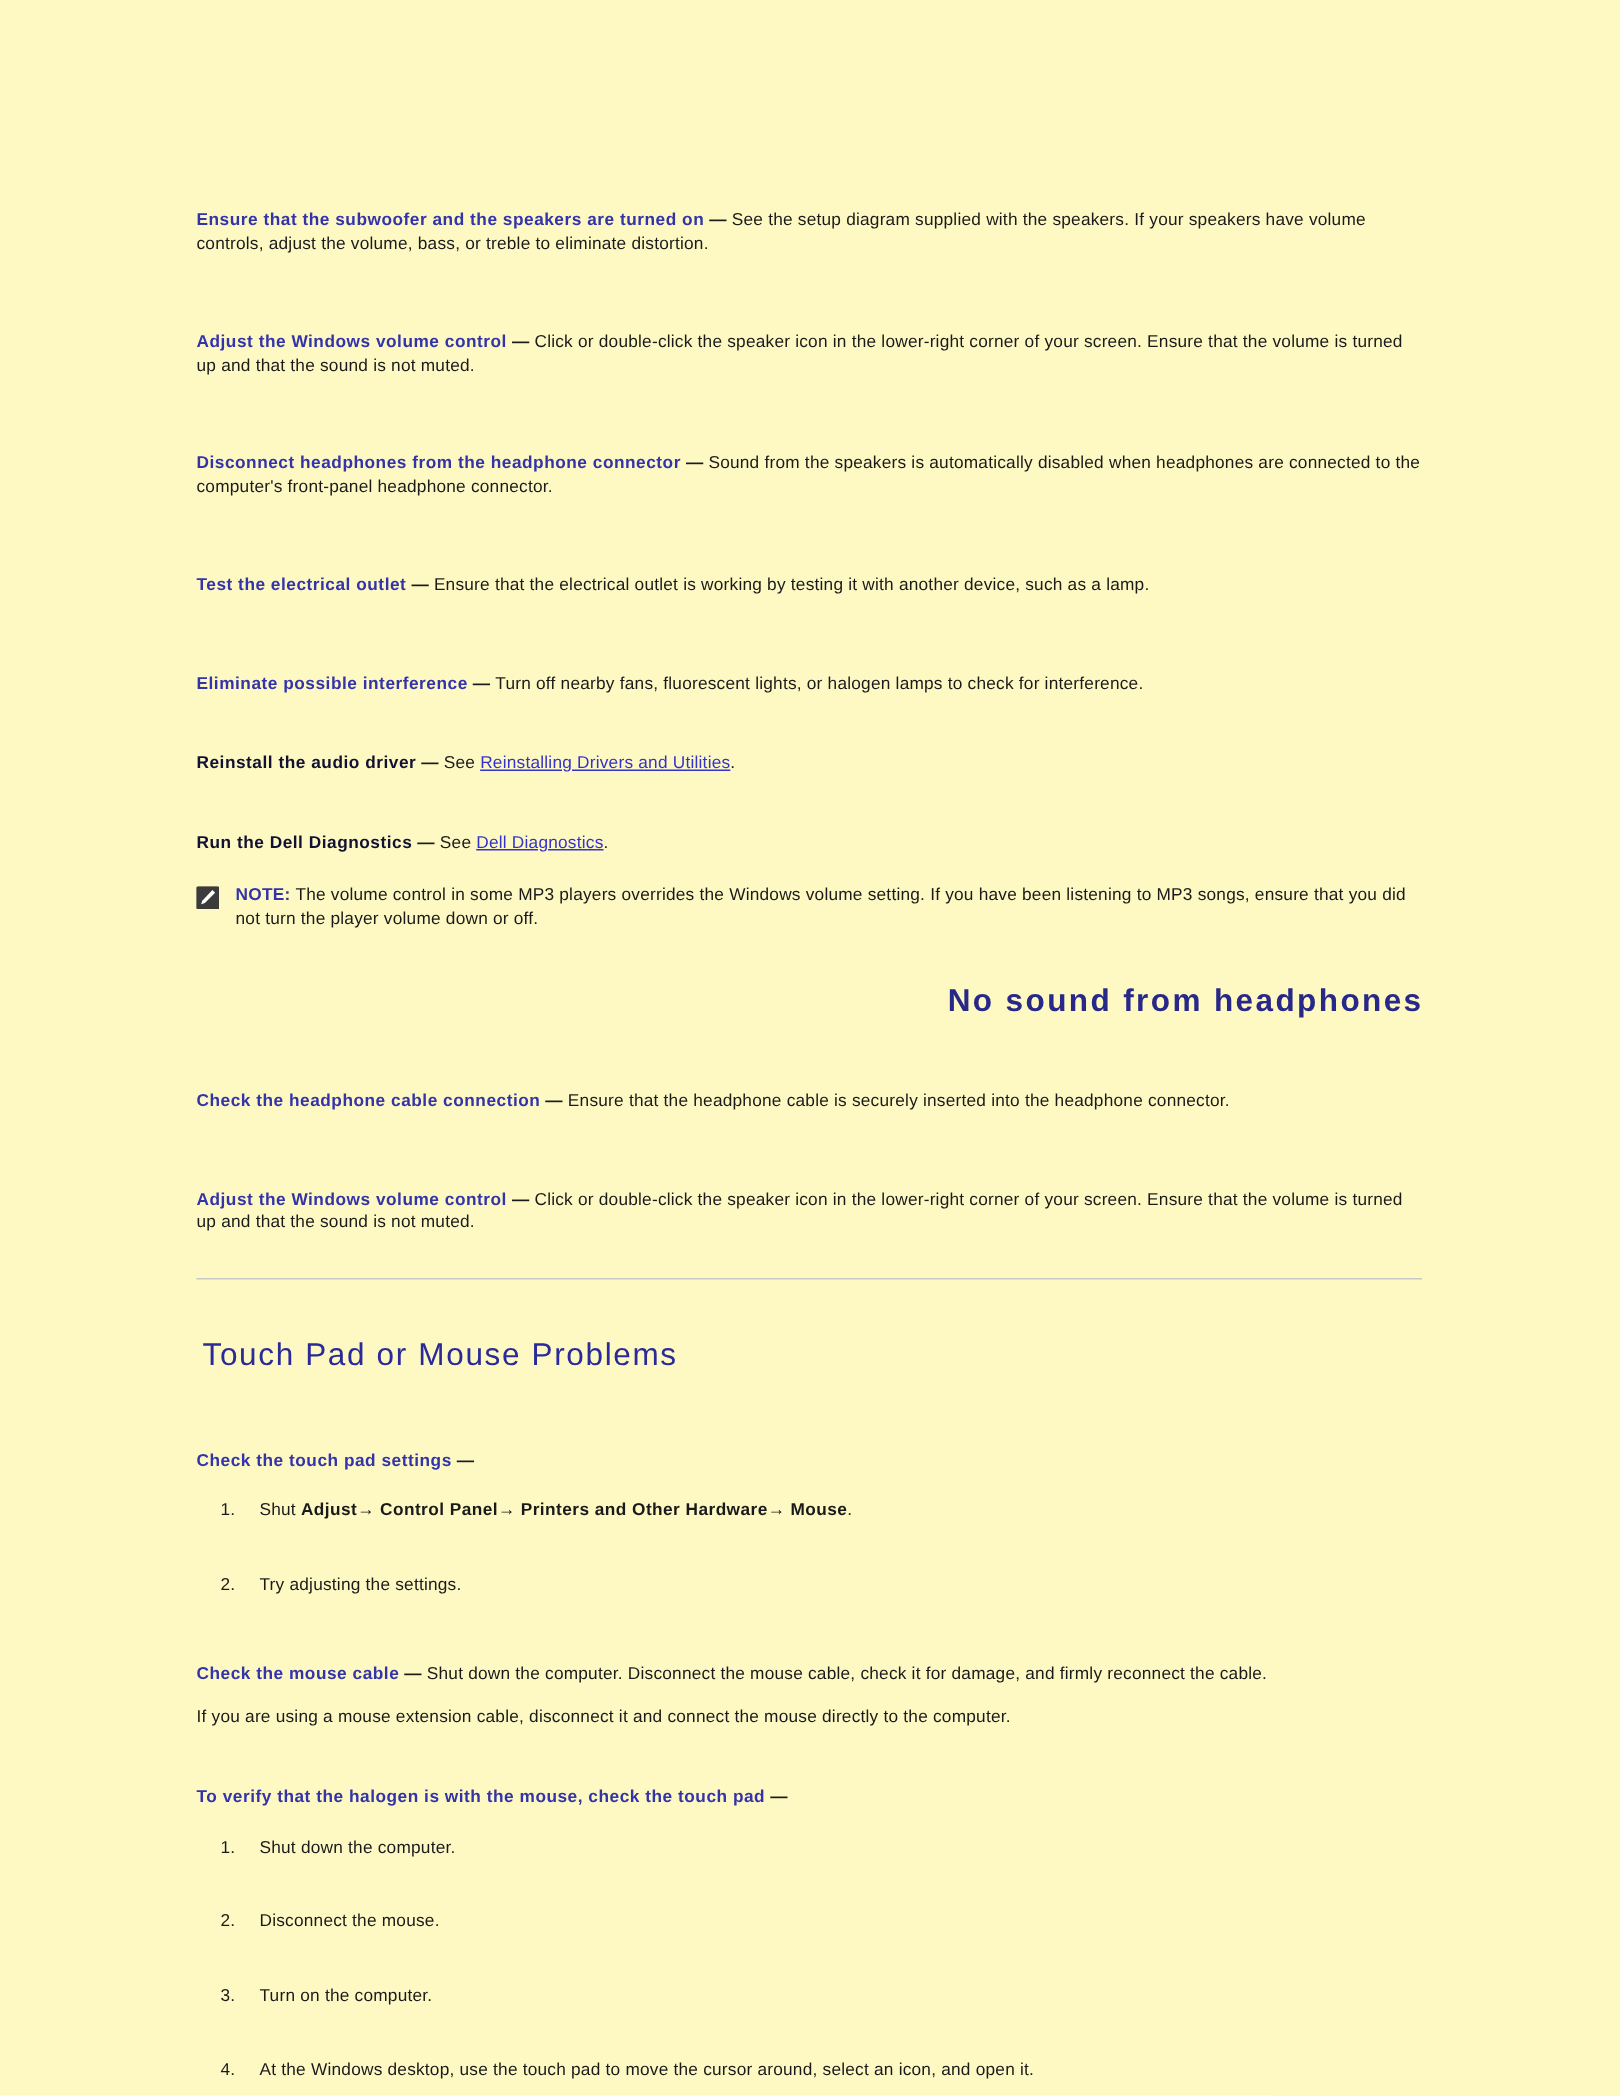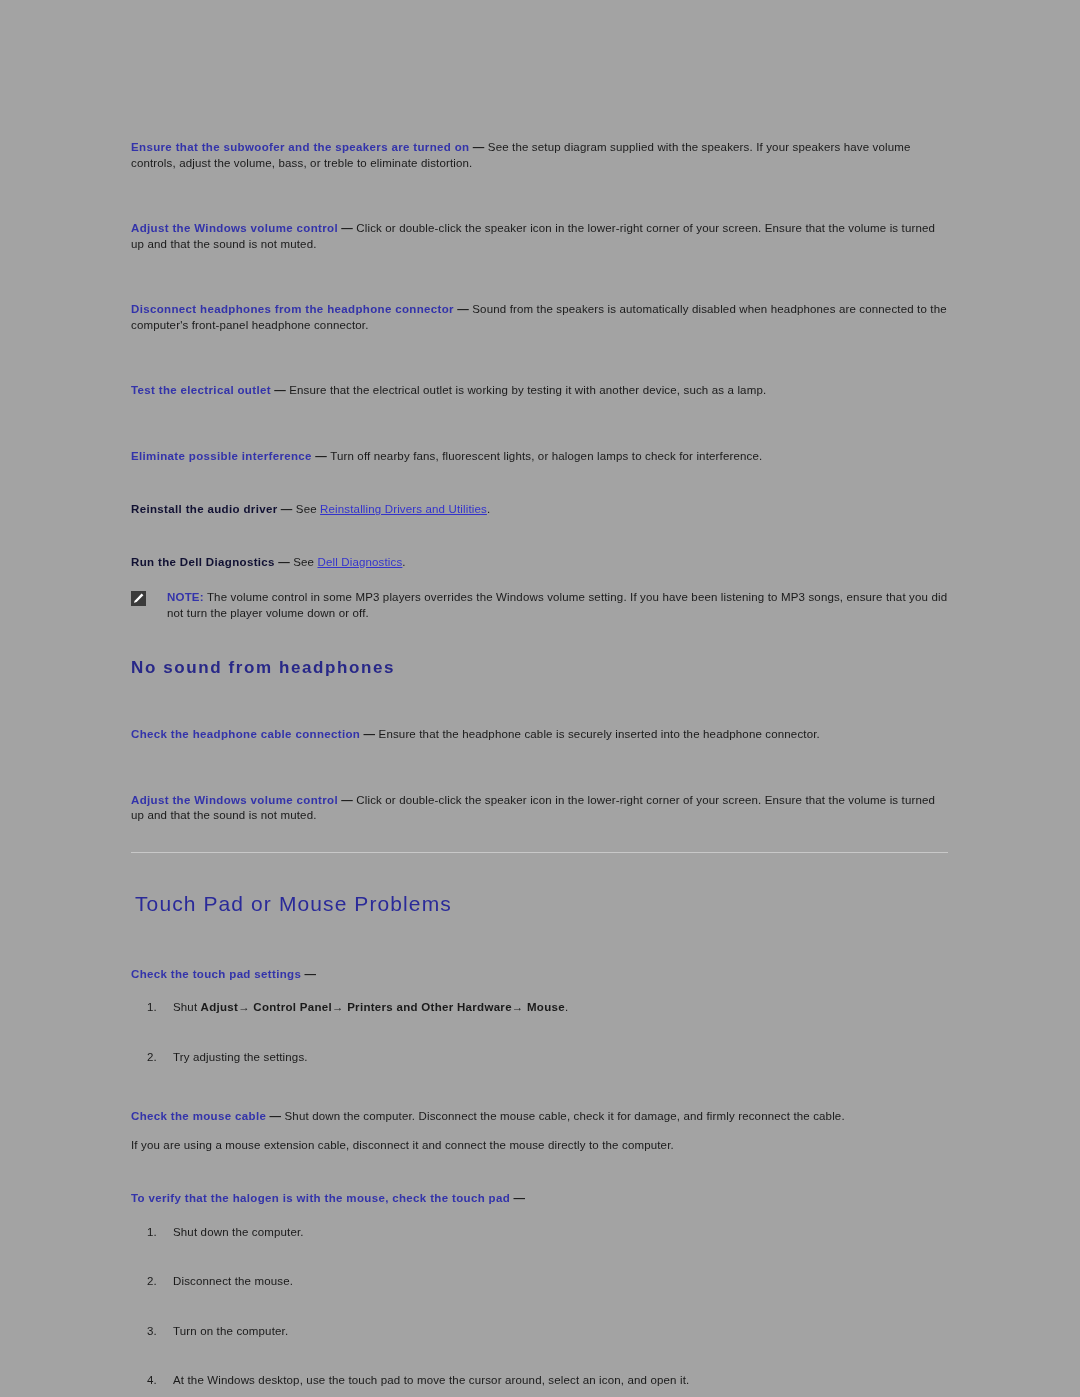--- a/index.html
+++ b/index.html
@@ -11,21 +11,21 @@
     width: 1080px;
     height: 1397px;
     font-family: "Liberation Sans", sans-serif;
     color: #000000;
     overflow: hidden;
   }
   .page {
     position: relative;
     width: 1080px;
     height: 1397px;
-    background: #a3a3a3;
+    background: #fef9c3;
   }
   .content {
     position: absolute;
     left: 131px;
     top: 0;
     width: 818px;
   }
 
   
   .para {
@@ -65,21 +65,21 @@
     margin: 0 0 50px 0;
   }
   .tip.tight {
     margin-bottom: 38px;
   }
 
   
   .note {
     display: flex;
     align-items: flex-start;
-    gap: 21px;
+    gap: 11px;
     margin: 0 0 36px 0;
   }
   .note-icon {
     flex: 0 0 auto;
     width: 15px;
     height: 15px;
     background: #3b3b3b;
     position: relative;
     margin-top: 1px;
     border-radius: 1px;
@@ -91,26 +91,27 @@
     color: #1a1a1a;
     letter-spacing: .15px;
   }
   .note-label {
     color: #3333aa;
     letter-spacing: .2px;
   }
 
   
   h2.sub-heading {
-    font-size: 17px;
+    font-size: 21px;
     font-weight: bold;
     color: #282888;
     letter-spacing: 1.6px;
     margin: 0 0 48px 0;
     line-height: 22px;
+    text-align: right;
   }
   h1.section-heading {
     font-size: 21px;
     font-weight: normal;
     color: #2a2a99;
     letter-spacing: 1.1px;
     margin: 0 0 50px 4px;
     line-height: 26px;
   }
   hr.rule {

